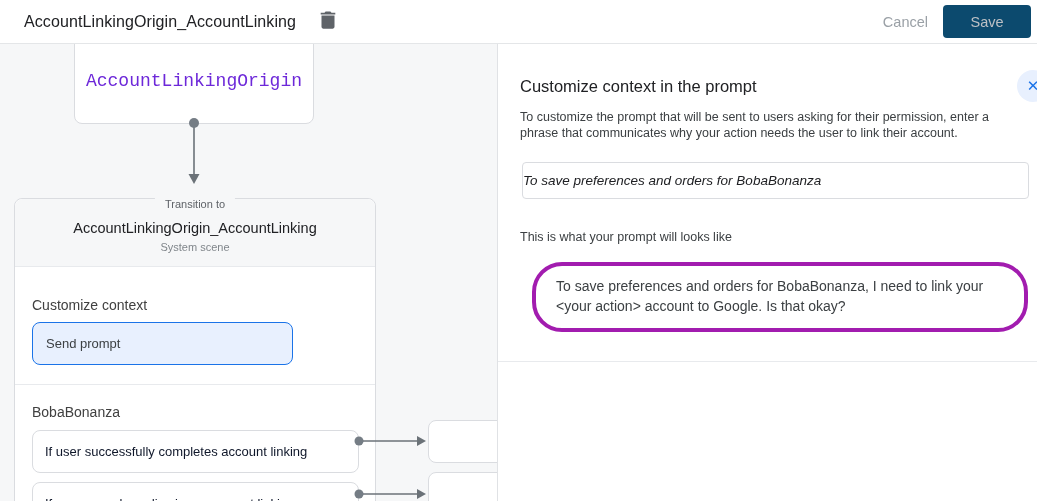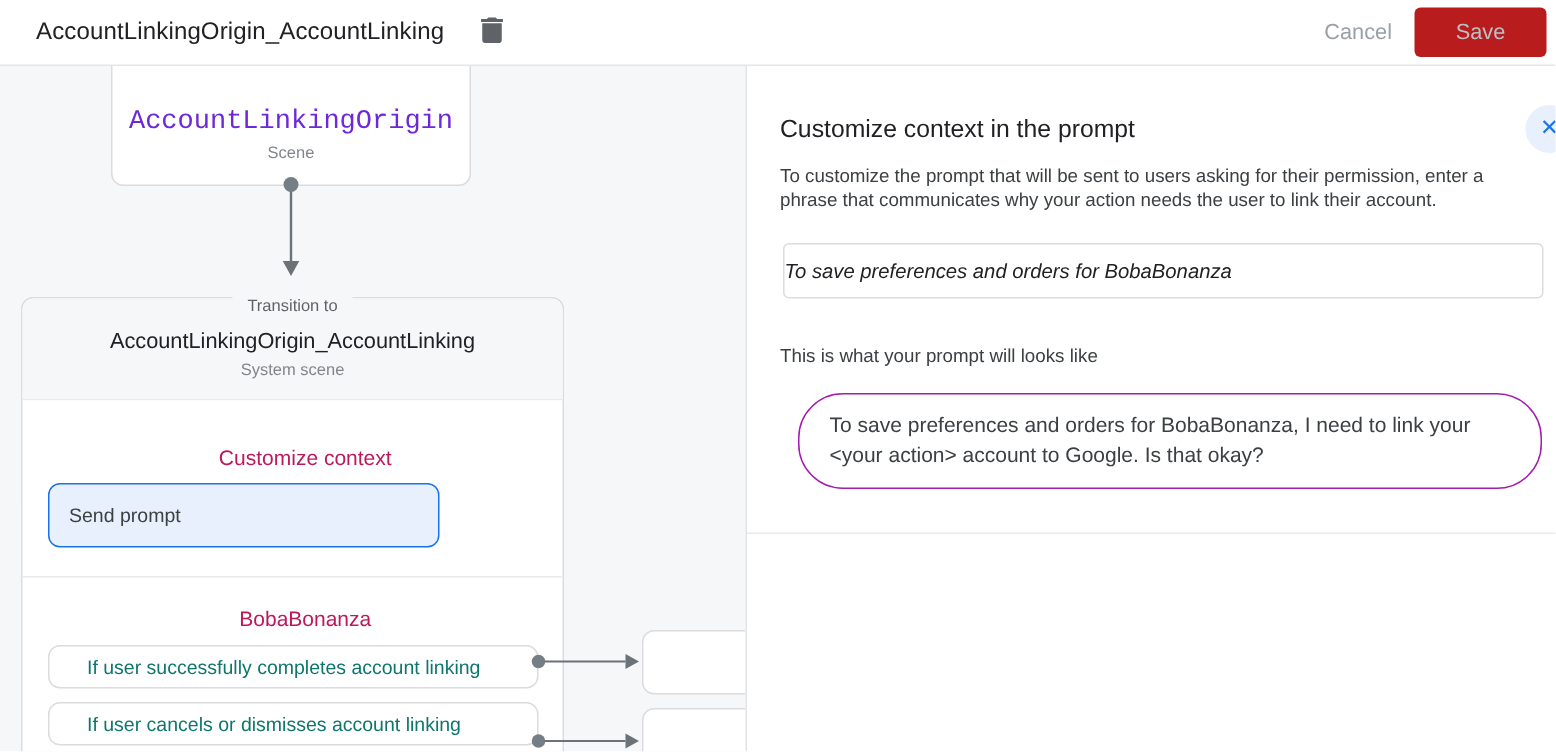--- a/index.html
+++ b/index.html
@@ -23,21 +23,21 @@
   .trash-btn {
     margin-left: 18px; width: 28px; height: 28px; border: none; background: transparent;
     display: flex; align-items: center; justify-content: center; cursor: pointer;
   }
   .header-actions { margin-left: auto; display: flex; align-items: center; gap: 9px; margin-right: 6px; }
   .cancel-btn {
     border: none; background: transparent; color: #9aa0a6; font-size: 14.5px;
     font-family: inherit; cursor: pointer; padding: 8px 6px;
   }
   .save-btn {
-    width: 88px; height: 33px; background: #b91c1c; color: #bcc0c5;
+    width: 88px; height: 33px; background: #0c4a6e; color: #bcc0c5;
     border: none; border-radius: 4px; font-size: 14.5px; font-family: inherit; cursor: pointer;
   }
 
   
   .canvas {
     position: absolute; left: 0; top: 44px; width: 497px; height: 457px;
     background: #f6f7f8; overflow: hidden; z-index: 1;
   }
   .flow-node {
     position: absolute; background: #ffffff; border: 1px solid #dadce0; border-radius: 8px;
@@ -62,34 +62,34 @@
 
   .scene-node {
     left: 14px; top: 154px; width: 362px; height: 400px;
     border-radius: 8px; background: #ffffff;
   }
   .scene-node-header {
     background: #f6f7f8; border-bottom: 1px solid #e8eaed;
     border-radius: 8px 8px 0 0; height: 68px; text-align: center;
   }
   .scene-node-title { padding-top: 21px; font-size: 14.5px; color: #202124; }
-  .section-heading { font-size: 14px; color: #be185d; margin: 0 0 0 17px; text-align: center; }
+  .section-heading { font-size: 14px; color: #404040; margin: 0 0 0 17px; }
   .customize-heading { padding-top: 30px; }
   .send-prompt-btn {
     display: block; margin: 9px 0 0 17px; width: 261px; height: 43px; text-align: left;
     background: #e8f0fe; border: 1.5px solid #1a73e8; border-radius: 8px;
     font-family: inherit; font-size: 13px; color: #3c4043; padding-left: 13px; cursor: pointer;
   }
   .node-divider { border: none; border-top: 1px solid #e8eaed; margin: 19px 0 0 0; }
   .conditions-heading { padding-top: 19px; }
   .condition-item {
-    margin: 10px 0 0 17px; width: 327px; height: 29px;
+    margin: 10px 0 0 17px; width: 327px; height: 43px;
     background: #ffffff; border: 1px solid #dadce0; border-radius: 8px;
-    display: flex; align-items: center; padding-left: 25px;
-    font-size: 13px; color: #0f766e; cursor: pointer;
+    display: flex; align-items: center; padding-left: 12px;
+    font-size: 13px; color: #0f172a; cursor: pointer;
   }
   .condition-item.second { margin-top: 9px; }
 
   .target-node { left: 428px; width: 92px; height: 43px; border-radius: 8px; }
   .target-a { top: 376px; }
   .target-b { top: 428px; }
 
   
   .panel {
     position: absolute; left: 497px; top: 44px; width: 540px; height: 457px;
@@ -107,21 +107,21 @@
     font-size: 12.5px; line-height: 16px; color: #3c4043;
   }
   .prompt-input {
     display: block; margin: 21px 0 0 24px; width: 507px; height: 37px;
     border: 1px solid #dadce0; border-radius: 4px; padding: 0 0;
     font-family: inherit; font-size: 13.5px; color: #202124; background: #fff; outline: none; font-style: italic;
   }
   .preview-label { margin: 31px 0 0 22px; font-size: 12.5px; color: #3c4043; }
   .preview-bubble {
     margin: 18px 0 0 34px; width: 496px; min-height: 60px;
-    border: 1px solid #a21caf; border-radius: 30px; background: #fff;
+    border: 4px solid #a21caf; border-radius: 30px; background: #fff;
     padding: 10px 24px 12px 20px; display: flex; align-items: center;
     font-size: 14px; line-height: 20px; color: #3c4043;
   }
   .panel-divider {
     border: none; border-top: 1px solid #e8eaed; margin: 29px 0 0 0; width: 540px;
   }
 </style>
 </head>
 <body>
 
@@ -137,21 +137,20 @@
   <div class="header-actions">
     <button class="cancel-btn">Cancel</button>
     <button class="save-btn">Save</button>
   </div>
 </div>
 
 <div class="canvas">
 
   <div class="flow-node origin-node">
     <div class="node-title">AccountLinkingOrigin</div>
-    <div class="node-subtitle">Scene</div>
   </div>
   <div class="port-dot origin-out-dot"></div>
 
   <svg class="arrow-svg" style="left:186px; top:83px;" width="16" height="58" viewBox="0 0 16 58">
     <line x1="8" y1="0" x2="8" y2="48" stroke="#6b7278" stroke-width="1.6"></line>
     <polygon points="2.5,47 13.5,47 8,57" fill="#6b7278"></polygon>
   </svg>
 
   <div class="flow-node target-node target-a"></div>
   <div class="flow-node target-node target-b"></div>

